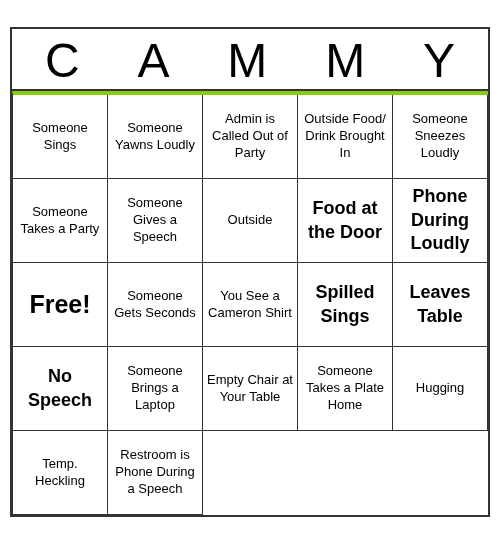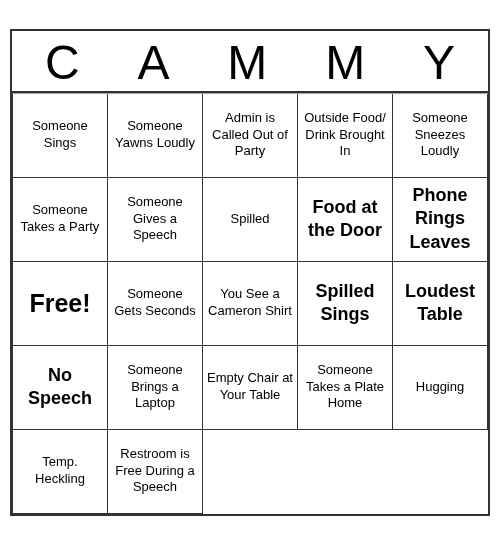--- a/index.html
+++ b/index.html
@@ -28,21 +28,21 @@
       font-size: 48px;
       font-weight: normal;
       font-family: Arial, sans-serif;
       line-height: 1;
       color: #000;
     }
     .bingo-grid {
       display: grid;
       grid-template-columns: repeat(5, 1fr);
       border-left: 1px solid #333;
-      border-top: 1px solid #84cc16;
+      border-top: 4px solid #84cc16;
     }
     .bingo-cell {
       border-right: 1px solid #333;
       border-bottom: 1px solid #333;
       min-height: 84px;
       display: flex;
       align-items: center;
       justify-content: center;
       text-align: center;
       padding: 6px 4px;
@@ -71,29 +71,29 @@
       <span>Y</span>
     </div>
   <div class="bingo-grid">
   <div class="bingo-cell">Someone Sings</div>
       <div class="bingo-cell">Someone Yawns Loudly</div>
       <div class="bingo-cell">Admin is Called Out of Party</div>
       <div class="bingo-cell">Outside Food/ Drink Brought In</div>
       <div class="bingo-cell">Someone Sneezes Loudly</div>
       <div class="bingo-cell">Someone Takes a Party</div>
       <div class="bingo-cell">Someone Gives a Speech</div>
-      <div class="bingo-cell">Spilled</div>
+      <div class="bingo-cell">Outside</div>
       <div class="bingo-cell bold-large">Food at the Door</div>
-      <div class="bingo-cell bold-large">Phone Rings Leaves</div>
+      <div class="bingo-cell bold-large">Phone During Loudly</div>
       <div class="bingo-cell free">Free!</div>
       <div class="bingo-cell">Someone Gets Seconds</div>
       <div class="bingo-cell">You See a Cameron Shirt</div>
       <div class="bingo-cell bold-large">Spilled Sings</div>
-      <div class="bingo-cell bold-large">Loudest Table</div>
+      <div class="bingo-cell bold-large">Leaves Table</div>
       <div class="bingo-cell bold-large">No Speech</div>
       <div class="bingo-cell">Someone Brings a Laptop</div>
       <div class="bingo-cell">Empty Chair at Your Table</div>
       <div class="bingo-cell">Someone Takes a Plate Home</div>
       <div class="bingo-cell">Hugging</div>
       <div class="bingo-cell">Temp. Heckling</div>
-      <div class="bingo-cell">Restroom is Free During a Speech</div>
+      <div class="bingo-cell">Restroom is Phone During a Speech</div>
     </div>
 </div>
 
 </body></html>

